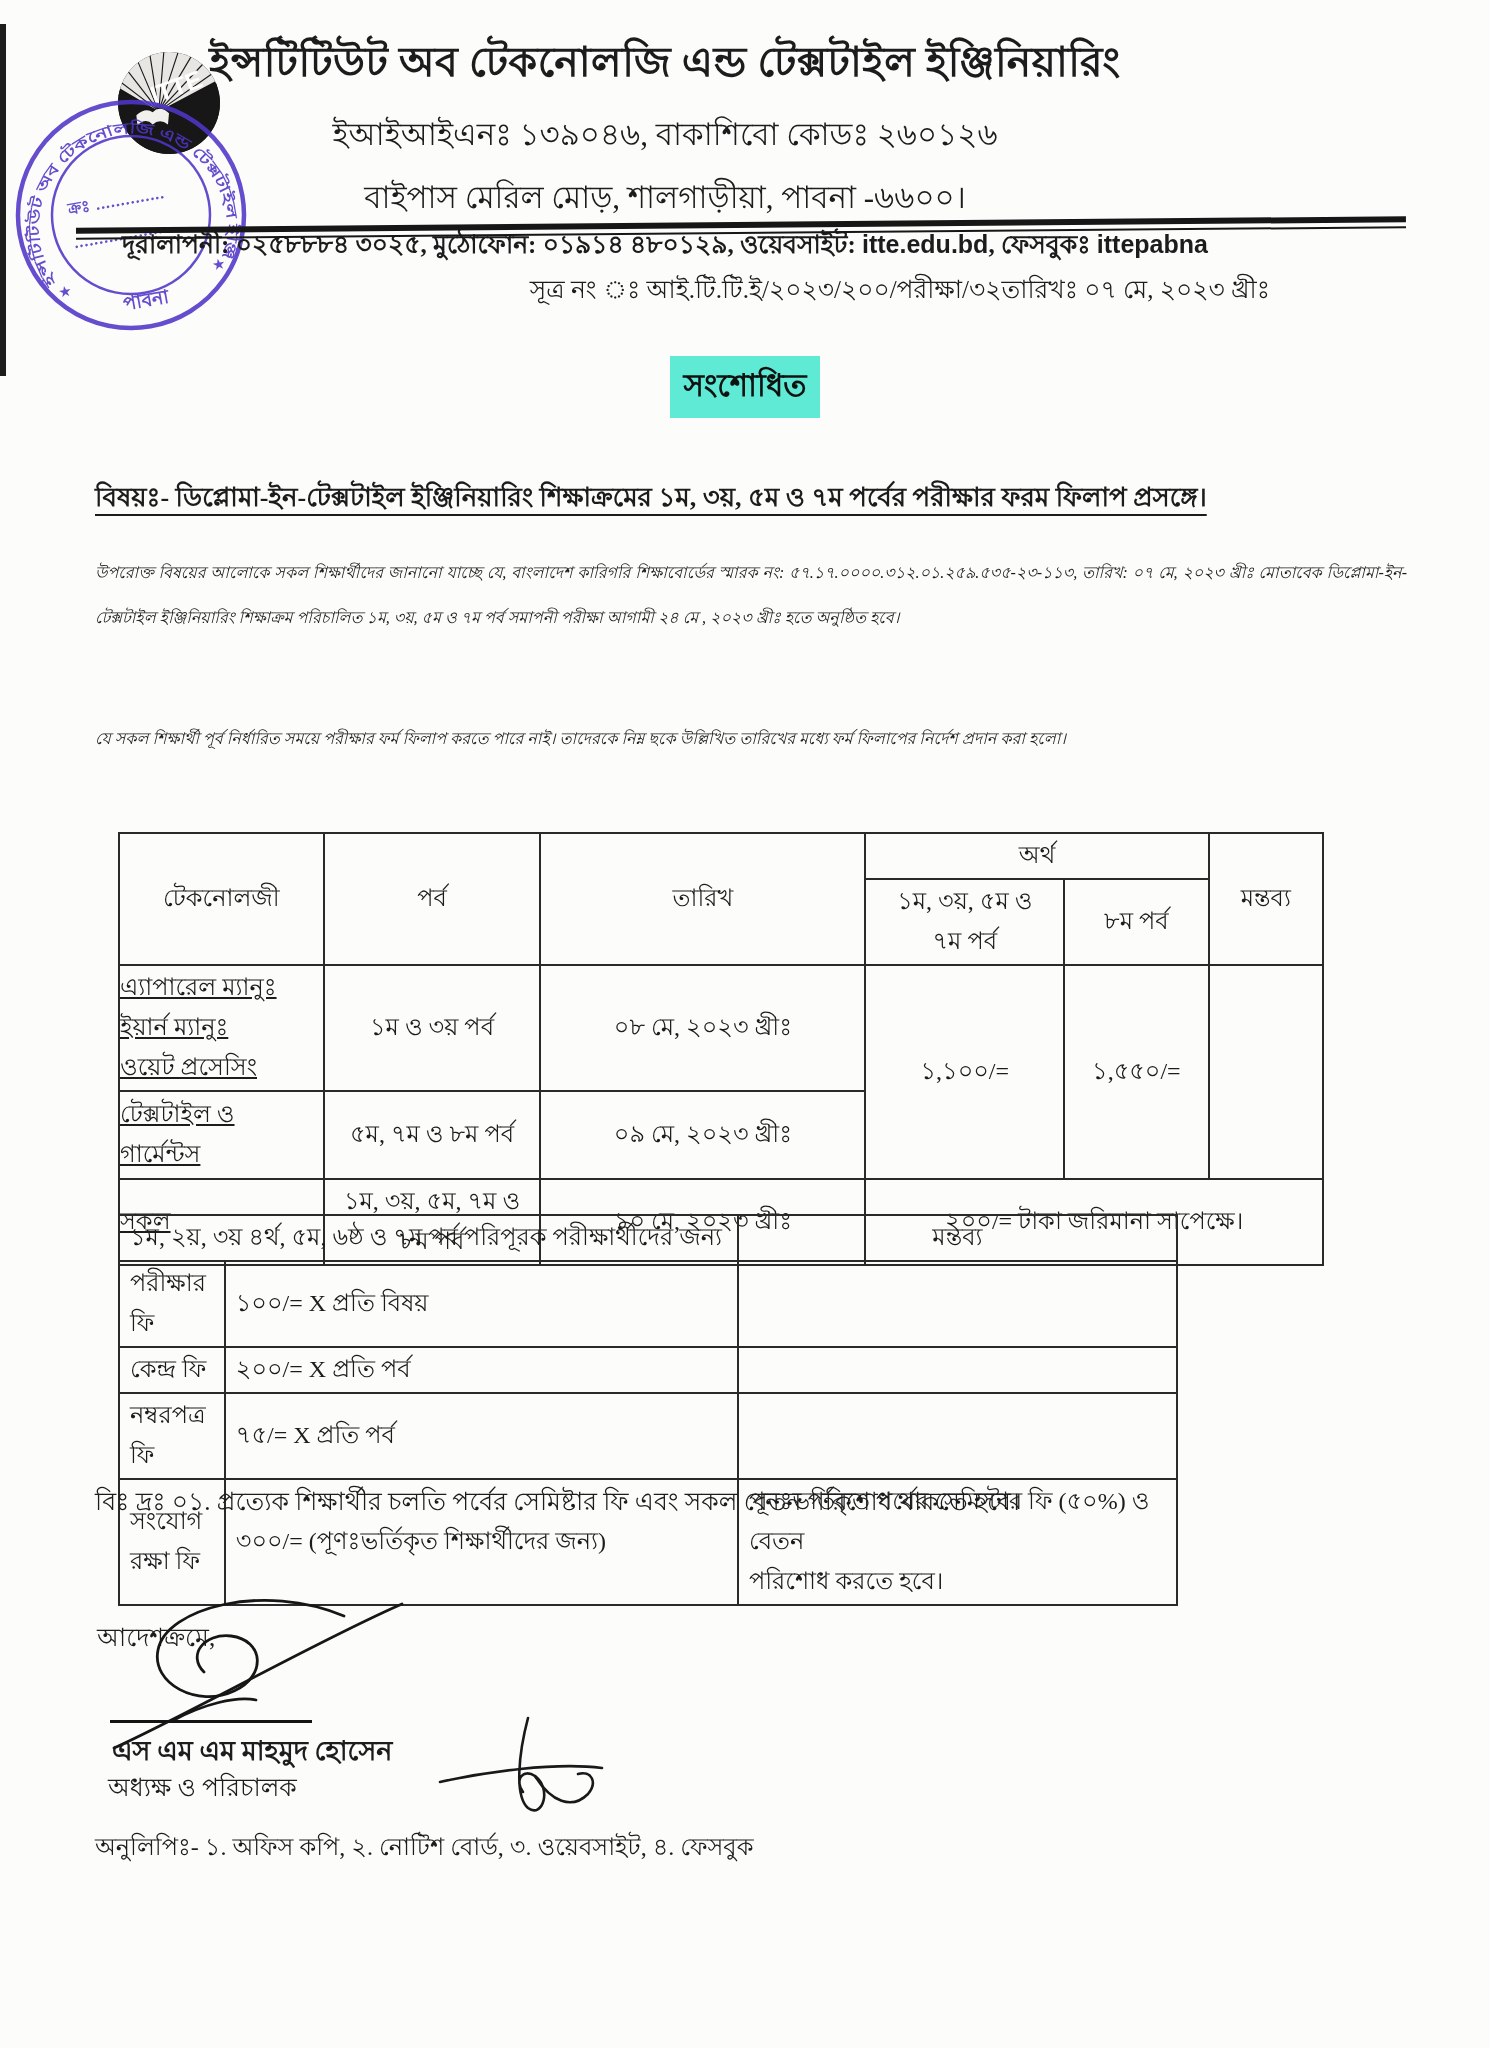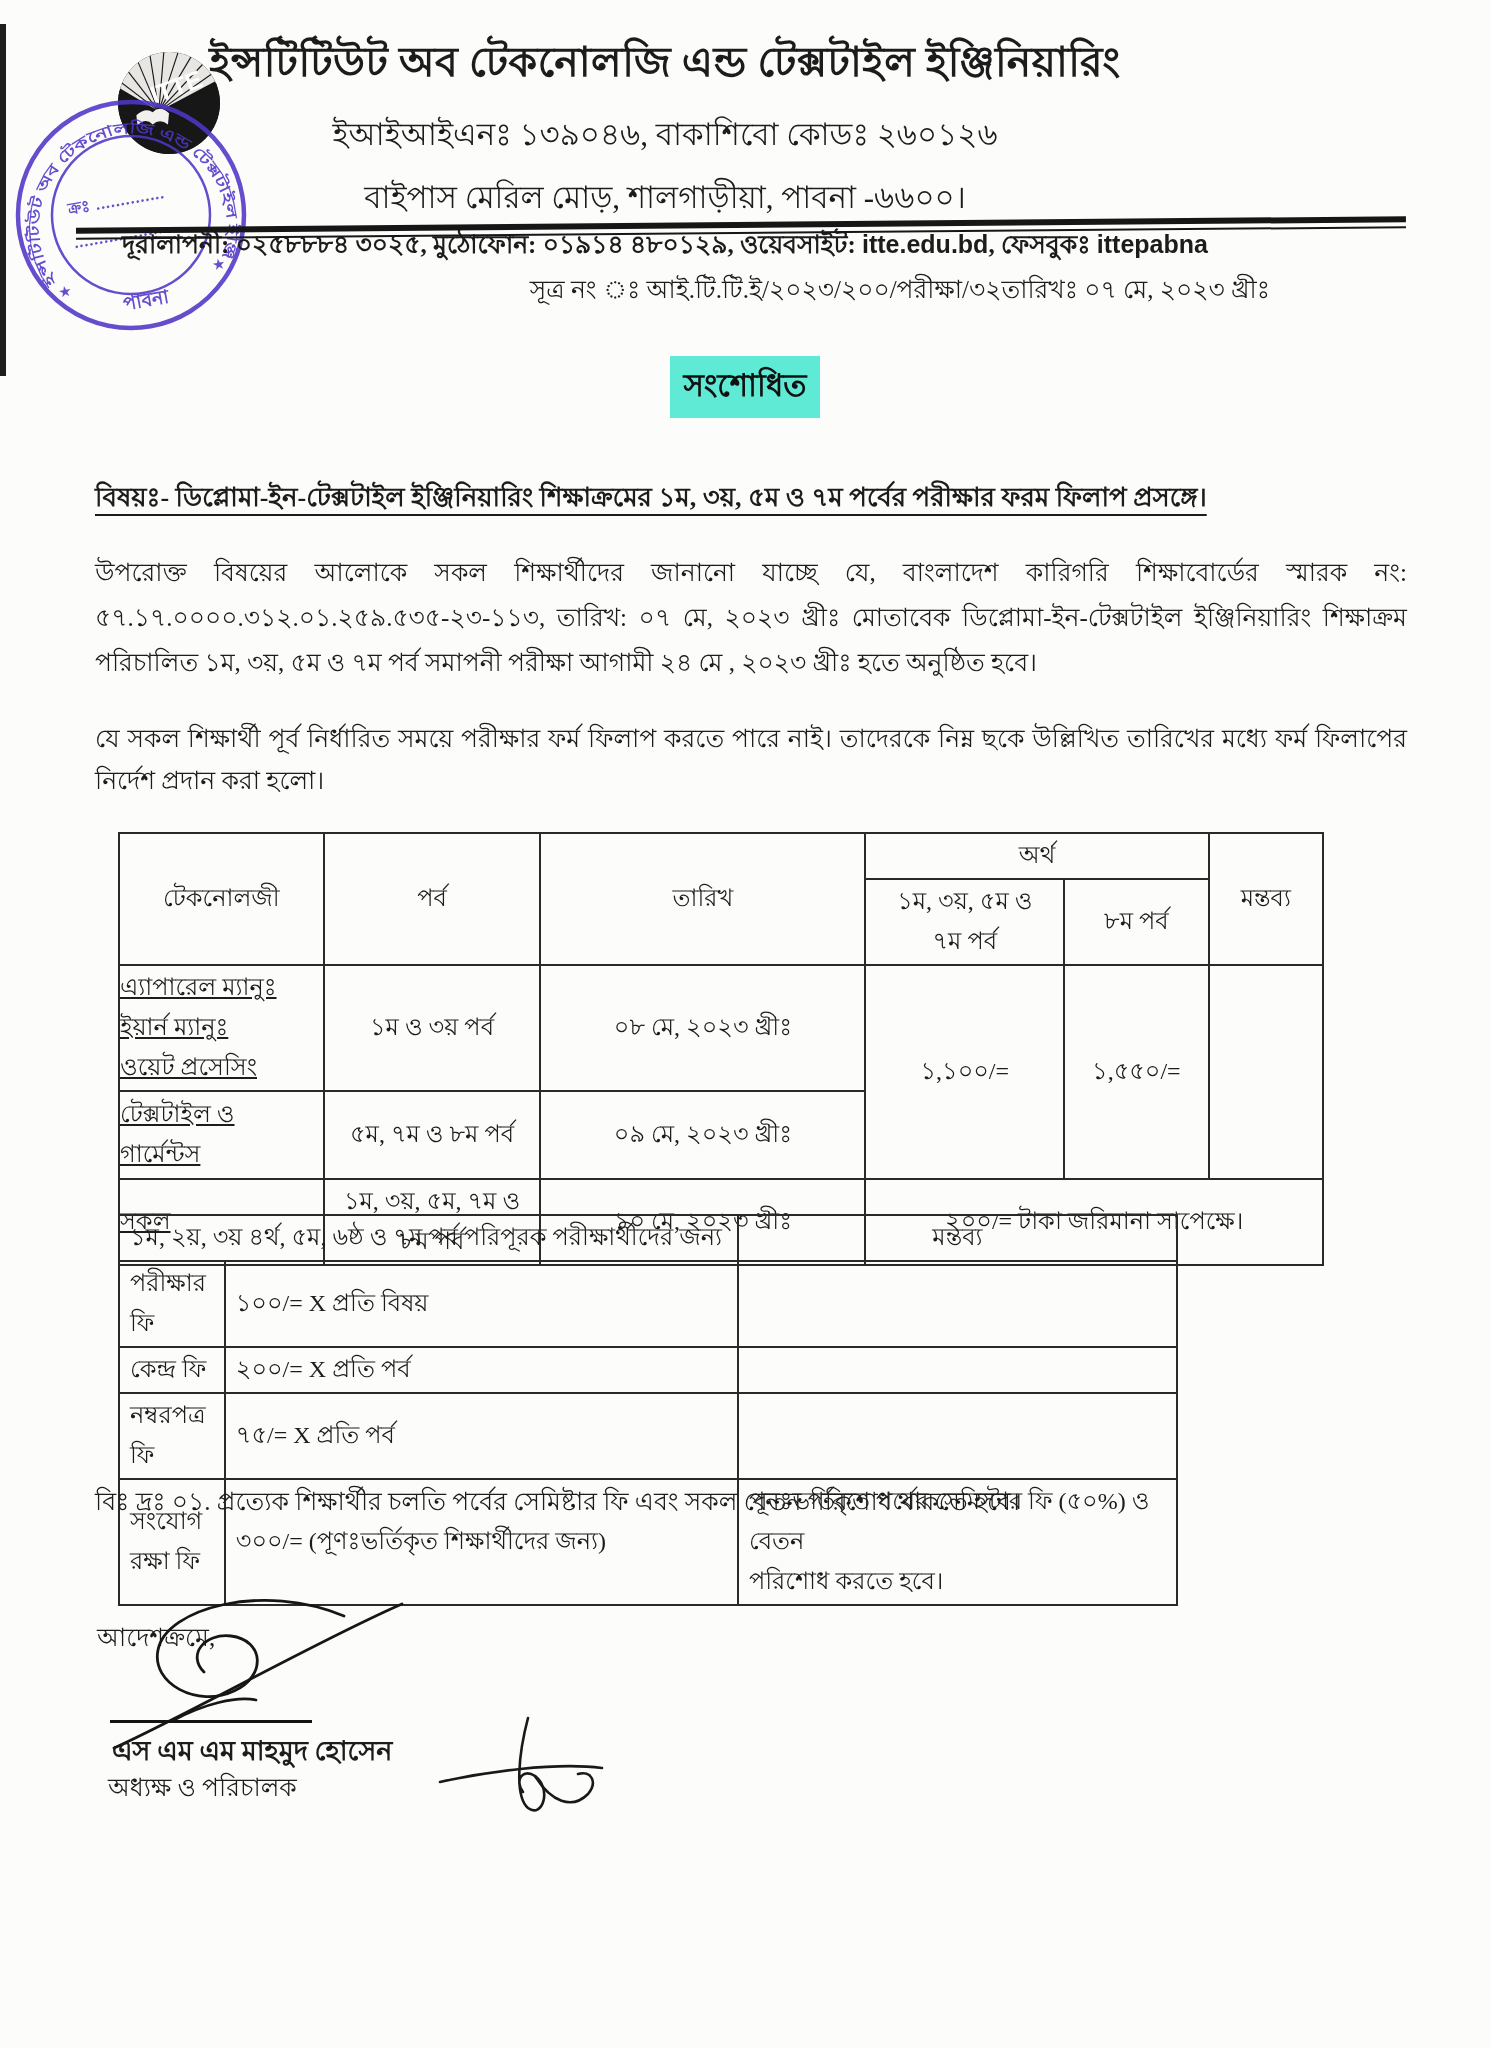--- a/index.html
+++ b/index.html
@@ -30,21 +30,21 @@
   .ref-row { position:absolute; left:105px; top:270px; width:1165px;
              display:flex; justify-content:flex-end; font-size:25px; }
 
   .revised-wrap { position:absolute; left:0; top:356px; width:100%; text-align:center; }
   .revised-wrap span { display:inline-block; background:#5eead4; color:#111;
                        font-weight:bold; font-size:31px; padding:5px 13px; }
 
   .subject { position:absolute; left:95px; top:477px; font-size:26px; font-weight:bold;
              text-decoration:underline; text-underline-offset:8px; text-decoration-thickness:2px; }
 
-  .para { position:absolute; left:95px; width:1312px; font-size:25px; text-align:justify; }
+  .para { position:absolute; left:95px; width:1312px; font-size:16px; text-align:justify;font-style:italic; }
   .para1 { top:550px; line-height:45px; }
   .para2 { top:718px; line-height:42px; }
 
   table { border-collapse:collapse; position:absolute; }
   td { border:2.5px solid #2a2a2a; vertical-align:middle; }
   .t1 { left:118px; top:832px; width:1206px; font-size:24px; table-layout:fixed; }
   .t1 td { text-align:center; padding:2px 6px; }
   .t1 .cell-left { text-align:left; padding-left:0;text-decoration:underline; }
   .t2 { left:118px; top:1214px; width:1060px; font-size:24px; table-layout:fixed; }
   .t2 td { padding:2px 10px; }
@@ -241,14 +241,15 @@
   <div class="sig-title">অধ্যক্ষ ও পরিচালক</div>
 
   <svg class="sig2" viewBox="0 0 185 125">
     <g fill="none" stroke="#191919" stroke-width="2.6" stroke-linecap="round">
       <path d="M10,72 C55,62 125,52 172,58"></path>
       <path d="M98,8 C89,42 84,86 98,98 C113,109 122,78 105,66 C93,58 84,70 93,82"></path>
       <path d="M105,66 C121,92 142,100 158,84 C168,72 161,60 148,64"></path>
     </g>
   </svg>
 
+  <div class="cc-line">অনুলিপিঃ- ১. অফিস কপি, ২. নোটিশ বোর্ড, ৩. ওয়েবসাইট, ৪. ফেসবুক</div>
 
 </div>
 
 </body></html>

